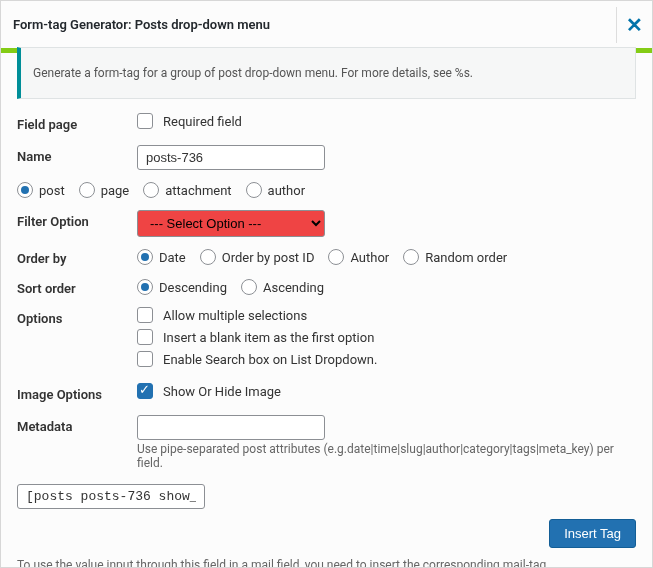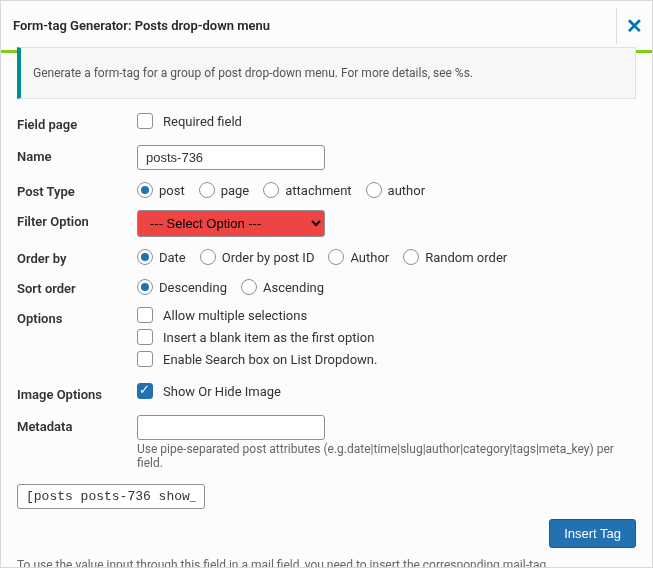--- a/index.html
+++ b/index.html
@@ -16,21 +16,21 @@
   width: 653px;
   height: 568px;
   background: #fcfcfc;
   border: 1px solid #d7d7d7;
   box-shadow: 0 4px 12px rgba(0,0,0,0.15);
   position: relative;
 }
 .header {
   height: 52px;
   background: #fcfcfc;
-  border-bottom: 3px solid #84cc16;
+  border-bottom: 5px solid #84cc16;
   display: flex;
   align-items: center;
   padding: 0 12px;
   font-weight: 600;
   justify-content: space-between;
 }
 .close-btn {
   width: 36px; height: 36px;
   display: flex; align-items: center; justify-content: center;
   cursor: pointer;
@@ -209,21 +209,20 @@
     </div>
 
     <div class="field-row">
       <div class="field-label">Name</div>
       <div class="field-control">
         <input type="text" value="posts-736" style="">
       </div>
     </div>
 
     <div class="field-row">
-      <div class="field-label">Post Type</div>
       <div class="field-control">
         <div class="radio-row">
           <input type="radio" name="pt" checked="" style="">
           <span class="radio-label">post</span>
           <input type="radio" name="pt" style="">
           <span class="radio-label">page</span>
           <input type="radio" name="pt" style="">
           <span class="radio-label">attachment</span>
           <input type="radio" name="pt" style="">
           <span class="radio-label">author</span>

